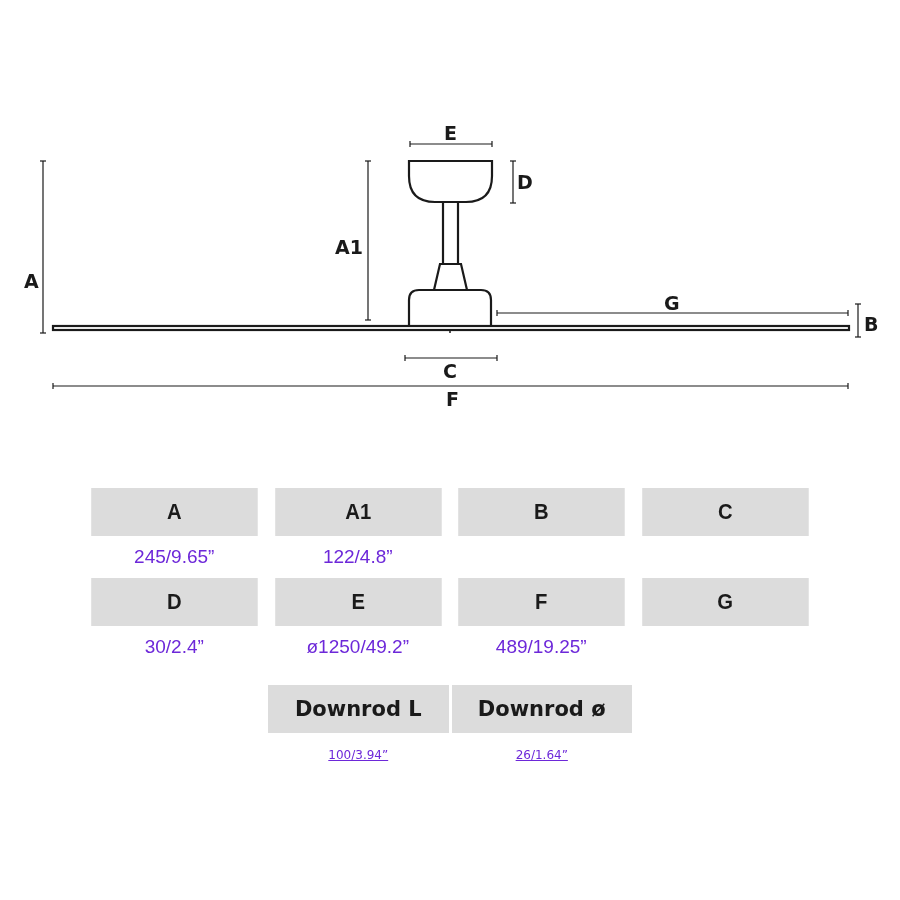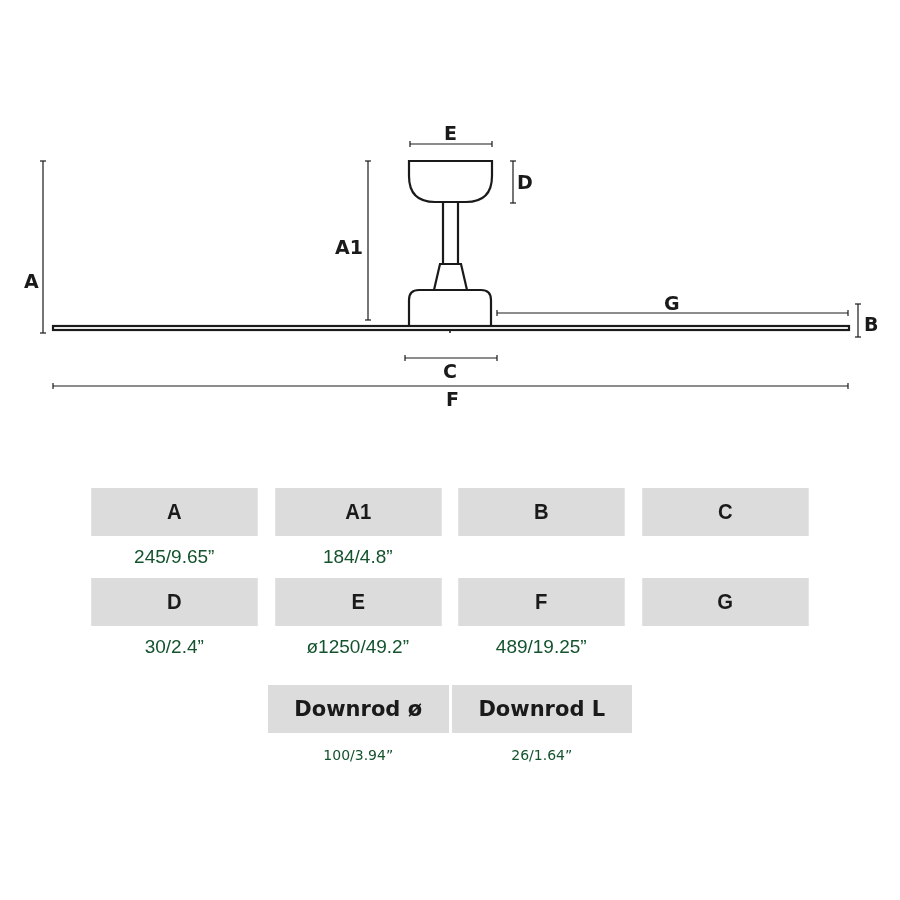--- a/index.html
+++ b/index.html
@@ -2,25 +2,25 @@
 <html><head>
 <meta charset="utf-8">
 <style>
   html, body { margin: 0; padding: 0; background: #ffffff; }
   body { width: 900px; height: 900px; position: relative; overflow: hidden; font-family: "Liberation Sans", sans-serif; color: #1a1a1a; }
   #diagram { position: absolute; left: 0; top: 0; width: 900px; height: 420px; }
   .dlabel { font-family: "DejaVu Sans", sans-serif; font-weight: bold; font-size: 19px; fill: #1a1a1a; }
   .spec-grid { position: absolute; left: 84px; top: 488px; width: 731px; }
   .row { display: flex; gap: 3px; }
   .hcell { width: 180.5px; height: 48px; background: #dcdcdc; display: flex; align-items: center; justify-content: center; font-family: "Liberation Sans", sans-serif; font-weight: bold; font-size: 22px; color: #1a1a1a; transform: scaleX(0.92); }
-  .vcell { width: 180.5px; height: 42px; display: flex; align-items: center; justify-content: center; font-family: "Liberation Sans", sans-serif; font-size: 19px; color: #14532d; }
+  .vcell { width: 180.5px; height: 42px; display: flex; align-items: center; justify-content: center; font-family: "Liberation Sans", sans-serif; font-size: 19px; color: #6d28d9; }
   .row2h { margin-top: 0; }
   .extra { position: absolute; left: 268px; top: 685px; width: 364px; }
   .extra .hcell { width: 180.5px; height: 48px; font-family: "DejaVu Sans", sans-serif; font-size: 21px; transform: none; }
-  .extra .vcell { width: 180.5px; height: 44px; font-family: "DejaVu Sans", sans-serif; font-size: 14px; }
+  .extra .vcell { width: 180.5px; height: 44px; font-family: "DejaVu Sans", sans-serif; font-size: 12px; text-decoration: underline; }
 </style>
 </head>
 <body>
 
 <svg id="diagram" viewBox="0 0 900 420" xmlns="http://www.w3.org/2000/svg">
   <g stroke="#1a1a1a" fill="none" stroke-linecap="butt">
 
     <g stroke-width="1.2">
       <line x1="43" y1="161" x2="43" y2="333"></line>
       <line x1="40" y1="161" x2="46" y2="161"></line>
@@ -95,37 +95,37 @@
 
 <div class="spec-grid">
   <div class="row">
     <div class="hcell">A</div>
     <div class="hcell">A1</div>
     <div class="hcell">B</div>
     <div class="hcell">C</div>
   </div>
   <div class="row">
     <div class="vcell">245/9.65”</div>
-    <div class="vcell">184/4.8”</div>
+    <div class="vcell">122/4.8”</div>
   </div>
   <div class="row row2h">
     <div class="hcell">D</div>
     <div class="hcell">E</div>
     <div class="hcell">F</div>
     <div class="hcell">G</div>
   </div>
   <div class="row">
     <div class="vcell">30/2.4”</div>
     <div class="vcell">ø1250/49.2”</div>
     <div class="vcell">489/19.25”</div>
   </div>
 </div>
 
 <div class="extra">
   <div class="row">
+    <div class="hcell">Downrod L</div>
     <div class="hcell">Downrod ø</div>
-    <div class="hcell">Downrod L</div>
   </div>
   <div class="row">
     <div class="vcell">100/3.94”</div>
     <div class="vcell">26/1.64”</div>
   </div>
 </div>
 
 </body></html>

